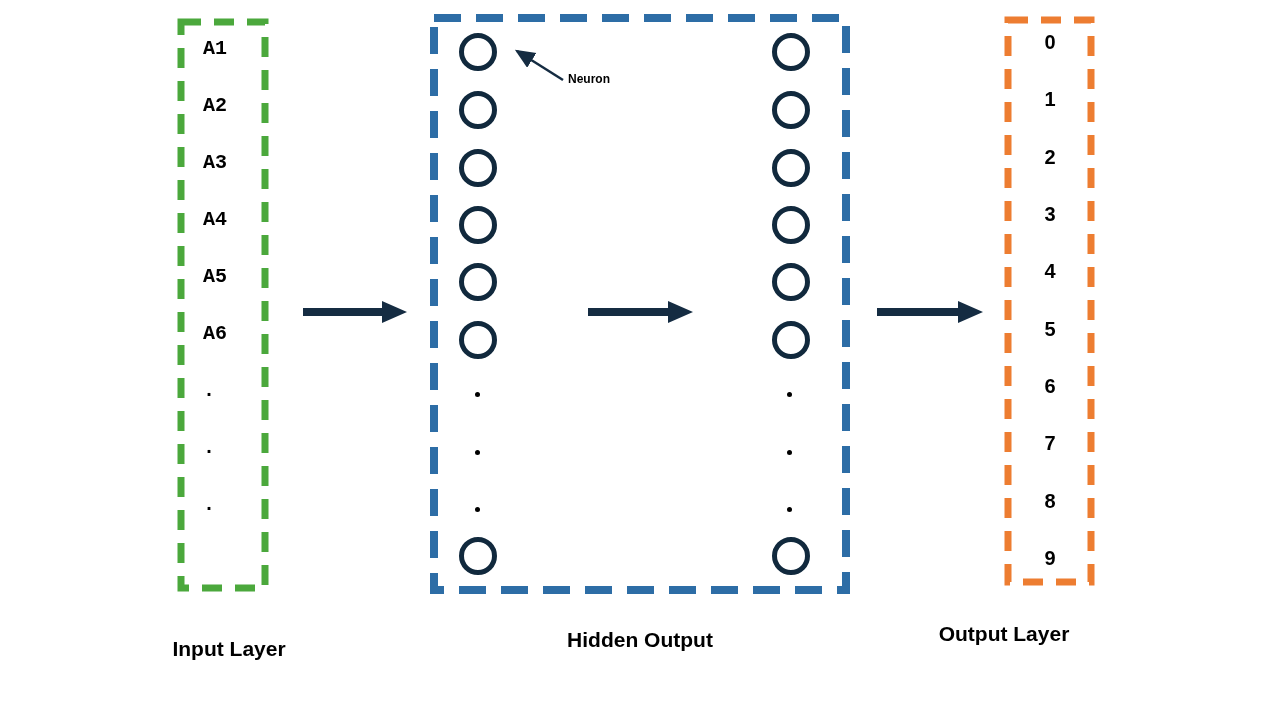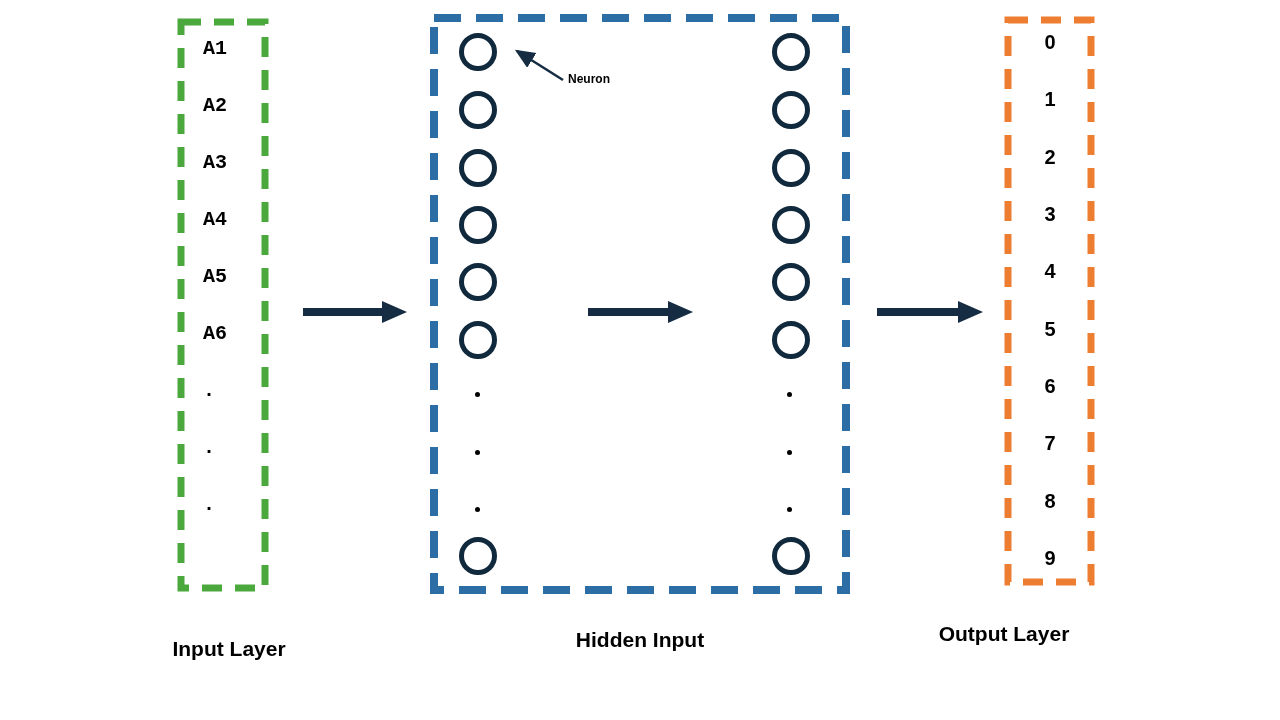--- a/index.html
+++ b/index.html
@@ -94,15 +94,15 @@
     <div class="row">5</div>
     <div class="row">6</div>
     <div class="row">7</div>
     <div class="row">8</div>
     <div class="row">9</div>
   </div>
 
   <div class="neuron-label">Neuron</div>
 
   <div class="layer-title" style="left:229px; top:613px;margin-top:24px;">Input Layer</div>
-  <div class="layer-title" style="left:640px; top:628px;">Hidden Input</div>
+  <div class="layer-title" style="left:640px; top:628px;">Hidden Output</div>
   <div class="layer-title" style="left:1004px; top:622px;">Output Layer</div>
 </div>
 
 </body></html>

